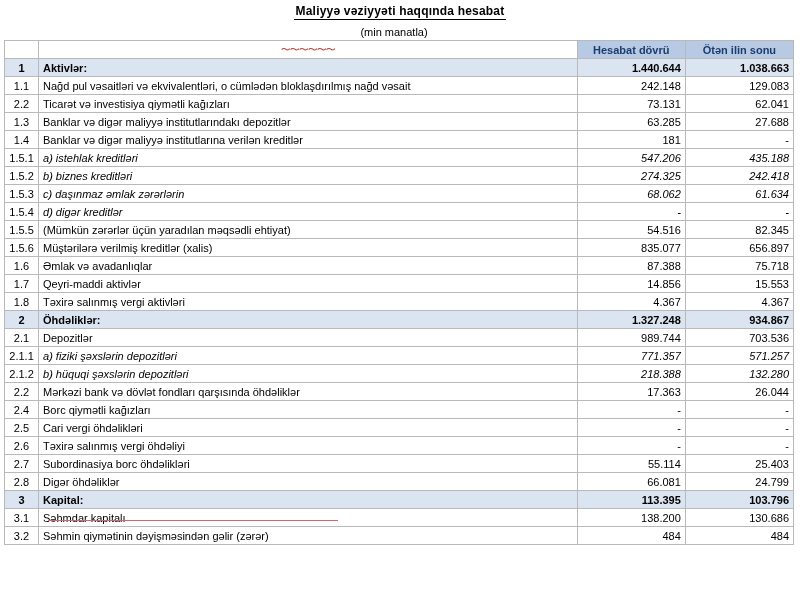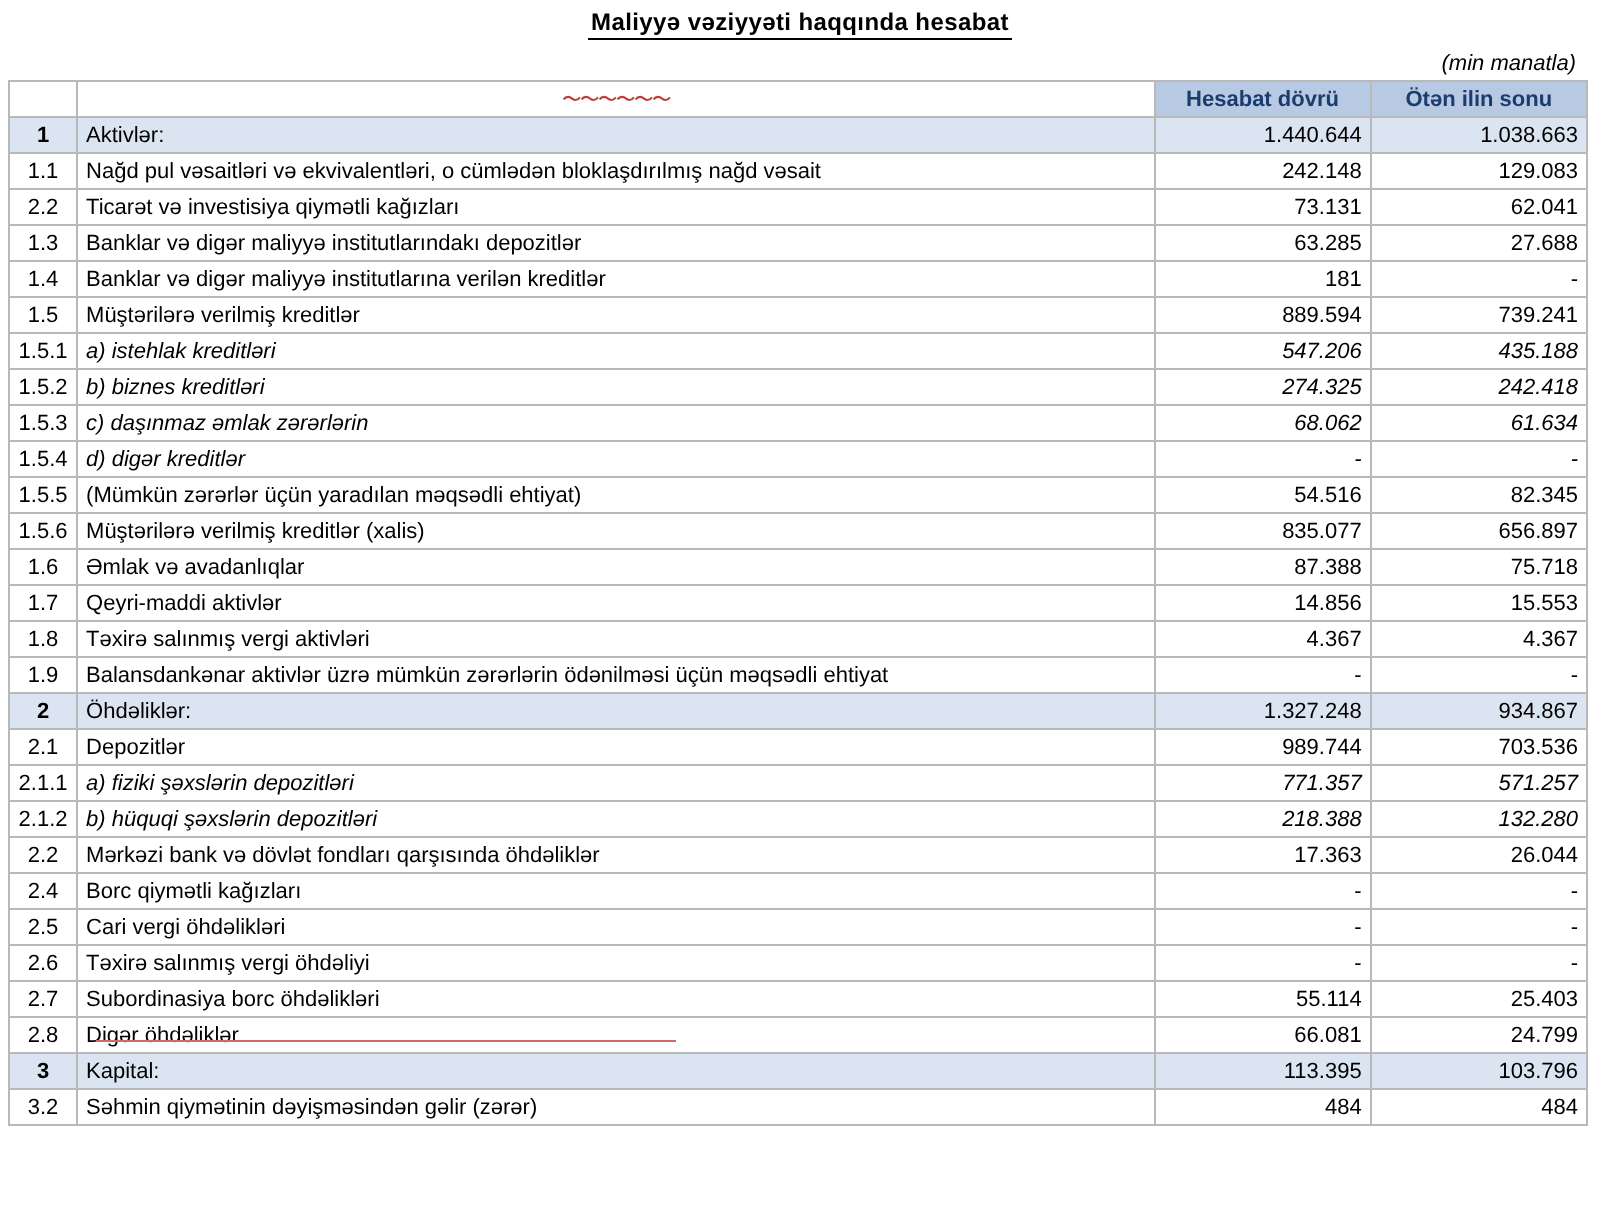--- a/index.html
+++ b/index.html
@@ -29,22 +29,21 @@
     padding-bottom: 2px;
     letter-spacing: 0.2px;
     position: relative;
   }
   .doc-title .underline {
     border-bottom: 1px solid #000;
     display: inline-block;
     padding: 0 2px 1px 2px;
   }
   .unit-line {
-    text-align: right;
-    font-style: italic;
+    text-align: center;
     font-size: 11px;
     padding-right: 12px;
     padding-top: 4px;
     padding-bottom: 2px;
   }
   table.fin {
     border-collapse: collapse;
     width: 790px;
     margin-left: 4px;
     table-layout: fixed;
@@ -85,21 +84,21 @@
   }
   td.label {
     text-align: left;
   }
   td.val {
     text-align: right;
     padding-right: 12px;
   }
   tr.section td {
     background: #dbe5f1;
-    font-weight: normal;
+    font-weight: bold;
   }
   tr.section td.num { font-weight: bold; }
   .ital { font-style: italic; }
   .squig {
     color: #c23b3b;
     letter-spacing: -1px;
     font-size: 10px;
   }
   .redline {
     position: absolute;
@@ -166,26 +165,20 @@
         <td class="val">27.688</td>
       </tr>
 
       <tr>
         <td class="num">1.4</td>
         <td class="label">Banklar və digər maliyyə institutlarına verilən kreditlər</td>
         <td class="val">181</td>
         <td class="val">-</td>
       </tr>
 
-      <tr>
-        <td class="num">1.5</td>
-        <td class="label">Müştərilərə verilmiş kreditlər</td>
-        <td class="val">889.594</td>
-        <td class="val">739.241</td>
-      </tr>
 
       <tr class="ital">
         <td class="num" style="font-style:normal">1.5.1</td>
         <td class="label ital">a) istehlak kreditləri</td>
         <td class="val ital">547.206</td>
         <td class="val ital">435.188</td>
       </tr>
 
       <tr>
         <td class="num">1.5.2</td>
@@ -236,26 +229,20 @@
         <td class="val">15.553</td>
       </tr>
 
       <tr>
         <td class="num">1.8</td>
         <td class="label">Təxirə salınmış vergi aktivləri</td>
         <td class="val">4.367</td>
         <td class="val">4.367</td>
       </tr>
 
-      <tr>
-        <td class="num">1.9</td>
-        <td class="label">Balansdankənar aktivlər üzrə mümkün zərərlərin ödənilməsi üçün məqsədli ehtiyat</td>
-        <td class="val">-</td>
-        <td class="val">-</td>
-      </tr>
 
 
       <tr class="section">
         <td class="num">2</td>
         <td class="label">Öhdəliklər:</td>
         <td class="val">1.327.248</td>
         <td class="val">934.867</td>
       </tr>
 
       <tr>
@@ -322,20 +309,26 @@
         <td class="val">24.799</td>
       </tr>
 
       <tr class="section">
         <td class="num">3</td>
         <td class="label">Kapital:</td>
         <td class="val">113.395</td>
         <td class="val">103.796</td>
       </tr>
 
+      <tr>
+        <td class="num">3.1</td>
+        <td class="label">Səhmdar kapitalı</td>
+        <td class="val">138.200</td>
+        <td class="val">130.686</td>
+      </tr>
 
       <tr>
         <td class="num">3.2</td>
         <td class="label">Səhmin qiymətinin dəyişməsindən gəlir (zərər)</td>
         <td class="val">484</td>
         <td class="val">484</td>
       </tr>
 
     </tbody>
   </table>

